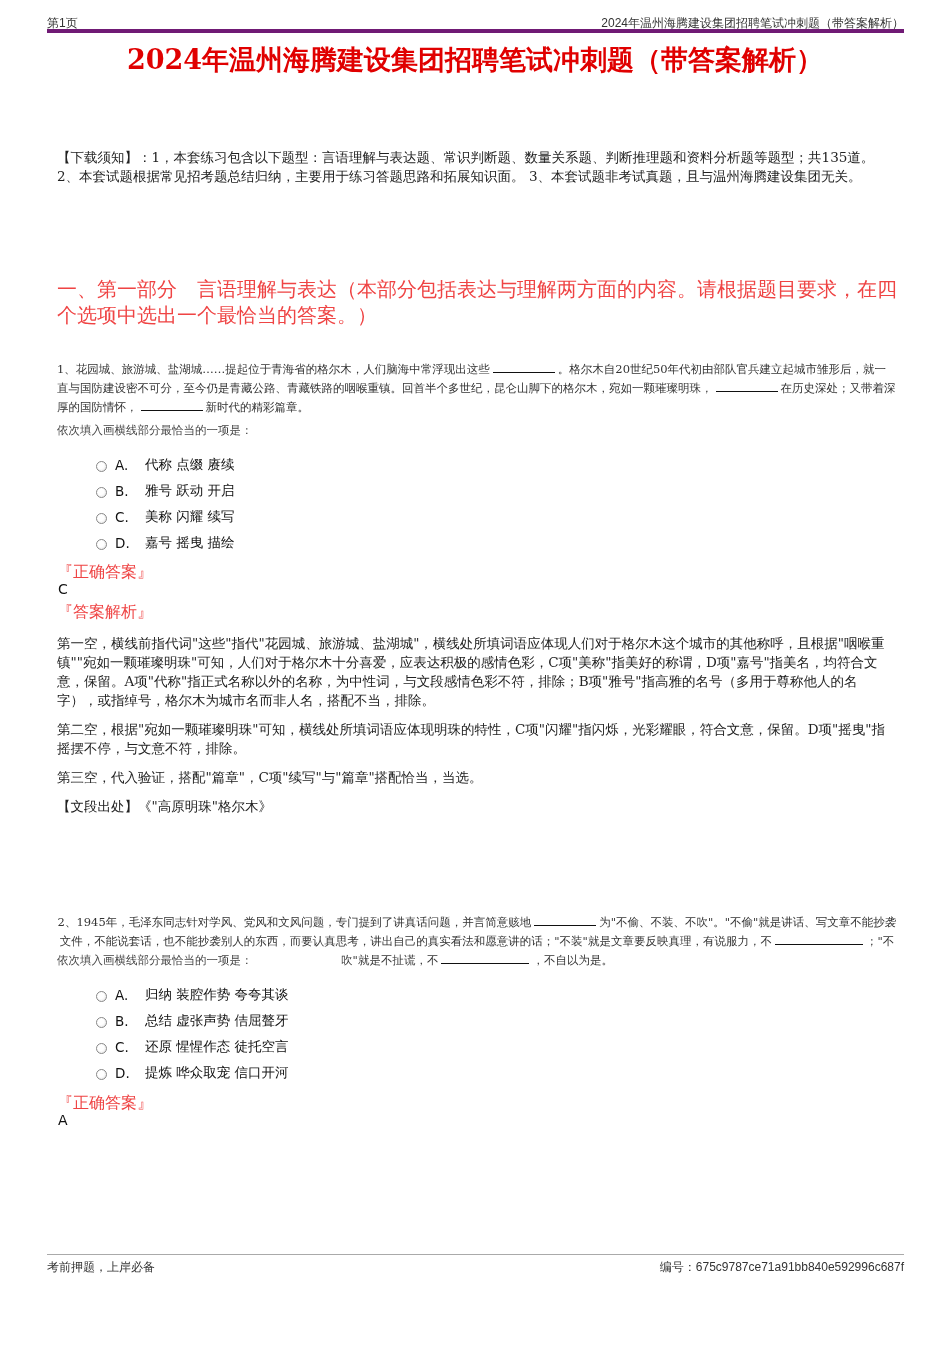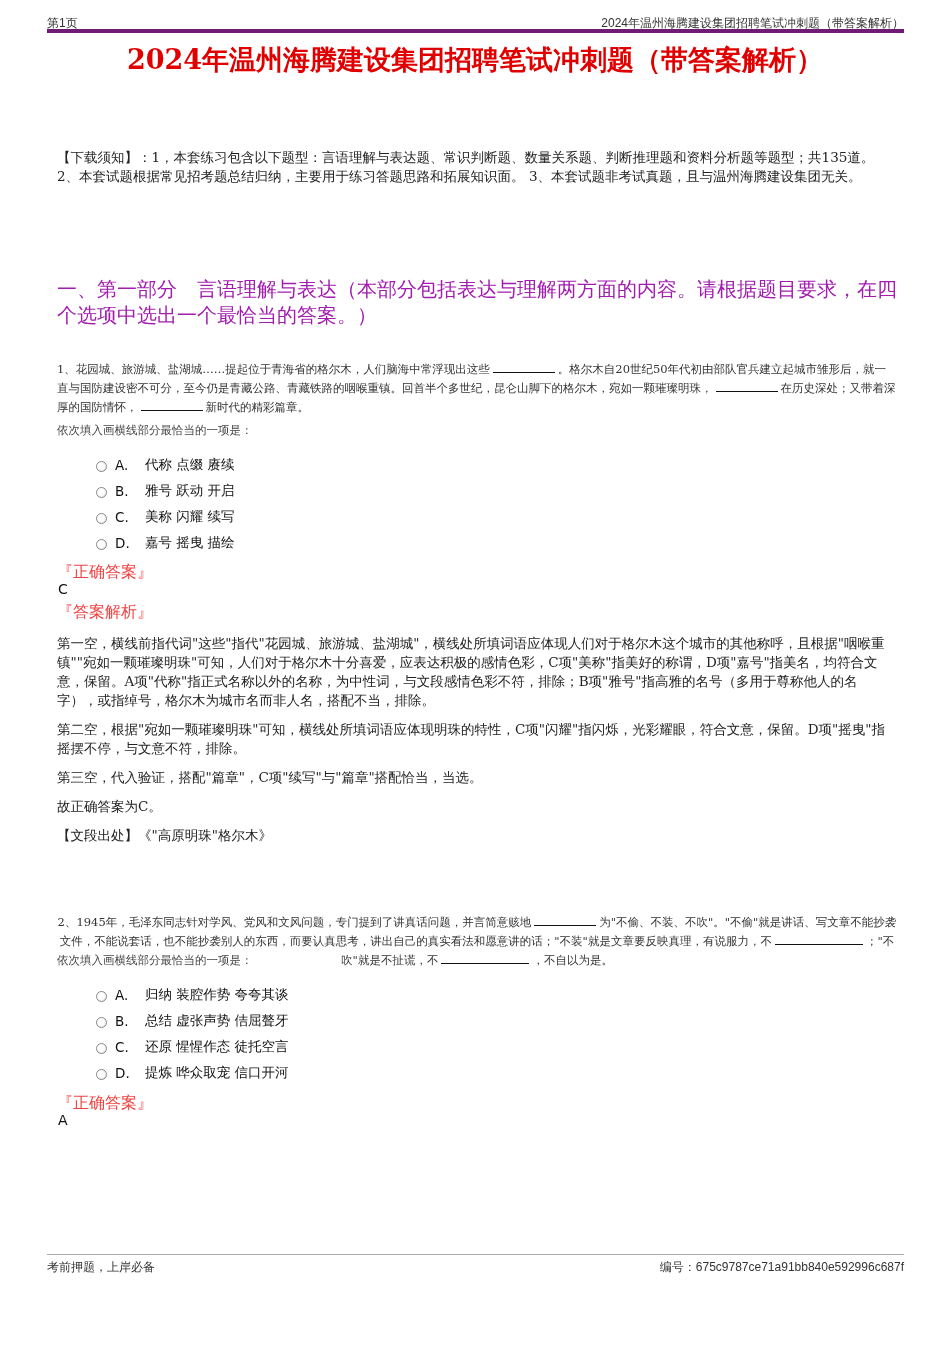--- a/index.html
+++ b/index.html
@@ -7,21 +7,21 @@
     body { position: relative; font-family: "DejaVu Serif", "Liberation Serif", serif; color: #222; }
 
     .page-header { position: absolute; left: 47px; right: 46px; top: 15px; height: 18px; border-bottom: 4px solid #701a75; font-family: "Liberation Sans", "DejaVu Sans", sans-serif; font-size: 12px; color: #333; }
     .page-header .left { position: absolute; left: 0; top: 0; }
     .page-header .right { position: absolute; right: 0; top: 0; }
 
     .doc-title { position: absolute; left: 0; right: 0; top: 42px; text-align: center; font-family: "DejaVu Serif", "Liberation Serif", serif; font-size: 27px; color: #e00000; letter-spacing: 0px; }
 
     .notice { position: absolute; left: 57px; width: 840px; top: 148px; font-size: 13.5px; line-height: 19px; color: #222; }
 
-    .section-heading { position: absolute; left: 57px; width: 840px; top: 276px; font-size: 20px; line-height: 26px; color: #a21caf; }
+    .section-heading { position: absolute; left: 57px; width: 840px; top: 276px; font-size: 20px; line-height: 26px; color: #ef4444; }
 
     .question { position: absolute; left: 57px; width: 840px; font-size: 11.5px; line-height: 19px; color: #333; }
     .blank { display: inline-block; width: 62px; border-bottom: 1px solid #111; height: 12px; vertical-align: baseline; margin: 0 3px; }
     .blank.wide { width: 88px; }
     .prompt { position: absolute; left: 57px; font-size: 11.5px; color: #444; }
 
     .options { position: absolute; left: 96px; }
     .option { height: 26px; display: flex; align-items: center; font-family: "DejaVu Sans", "Liberation Sans", sans-serif; font-size: 13.5px; color: #111; }
     .radio { width: 11px; height: 11px; border-radius: 50%; border: 1px solid #888; background: radial-gradient(circle at 40% 40%, #fff 40%, #ddd 100%); margin-right: 8px; margin-top: 3px; }
     .opt-letter { width: 30px; }
@@ -81,21 +81,20 @@
 </div>
 
 <div class="label" style="top:562px;">『正确答案』</div>
 <div class="answer" style="top:581px;">C</div>
 <div class="label" style="top:602px;">『答案解析』</div>
 
 <div class="analysis" style="top:634px;">
   <p>第一空，横线前指代词"这些"指代"花园城、旅游城、盐湖城"，横线处所填词语应体现人们对于格尔木这个城市的其他称呼，且根据"咽喉重镇""宛如一颗璀璨明珠"可知，人们对于格尔木十分喜爱，应表达积极的感情色彩，C项"美称"指美好的称谓，D项"嘉号"指美名，均符合文意，保留。A项"代称"指正式名称以外的名称，为中性词，与文段感情色彩不符，排除；B项"雅号"指高雅的名号（多用于尊称他人的名字），或指绰号，格尔木为城市名而非人名，搭配不当，排除。</p>
   <p>第二空，根据"宛如一颗璀璨明珠"可知，横线处所填词语应体现明珠的特性，C项"闪耀"指闪烁，光彩耀眼，符合文意，保留。D项"摇曳"指摇摆不停，与文意不符，排除。</p>
   <p>第三空，代入验证，搭配"篇章"，C项"续写"与"篇章"搭配恰当，当选。</p>
-  <p>故正确答案为C。</p>
   <p>【文段出处】《"高原明珠"格尔木》</p>
 </div>
 
 <div class="question" style="top:913px;text-align:center;">
   <span>2、1945年，毛泽东同志针对学风、党风和文风问题，专门提到了讲真话问题，并言简意赅地</span><span class="blank"></span><span>为"不偷、不装、不吹"。"不偷"就是讲话、写文章不能抄袭文件，不能说套话，也不能抄袭别人的东西，而要认真思考，讲出自己的真实看法和愿意讲的话；"不装"就是文章要反映真理，有说服力，不</span><span class="blank wide"></span><span>；"不吹"就是不扯谎，不</span><span class="blank wide"></span><span>，不自以为是。</span>
 </div>
 
 <div class="prompt" style="top:953px;">依次填入画横线部分最恰当的一项是：</div>
 
 <div class="options" style="top:982px;">

